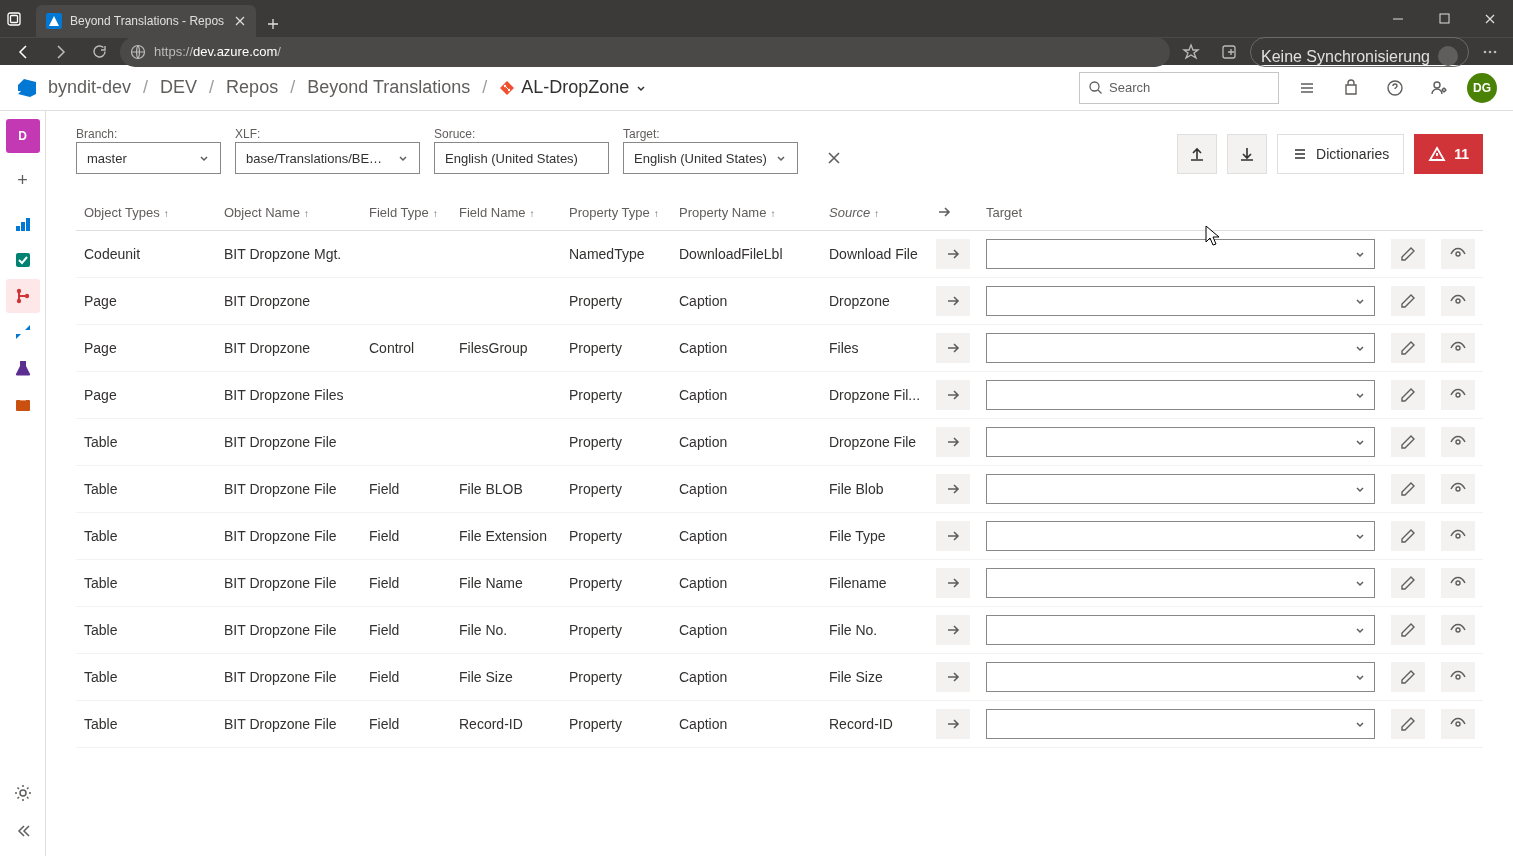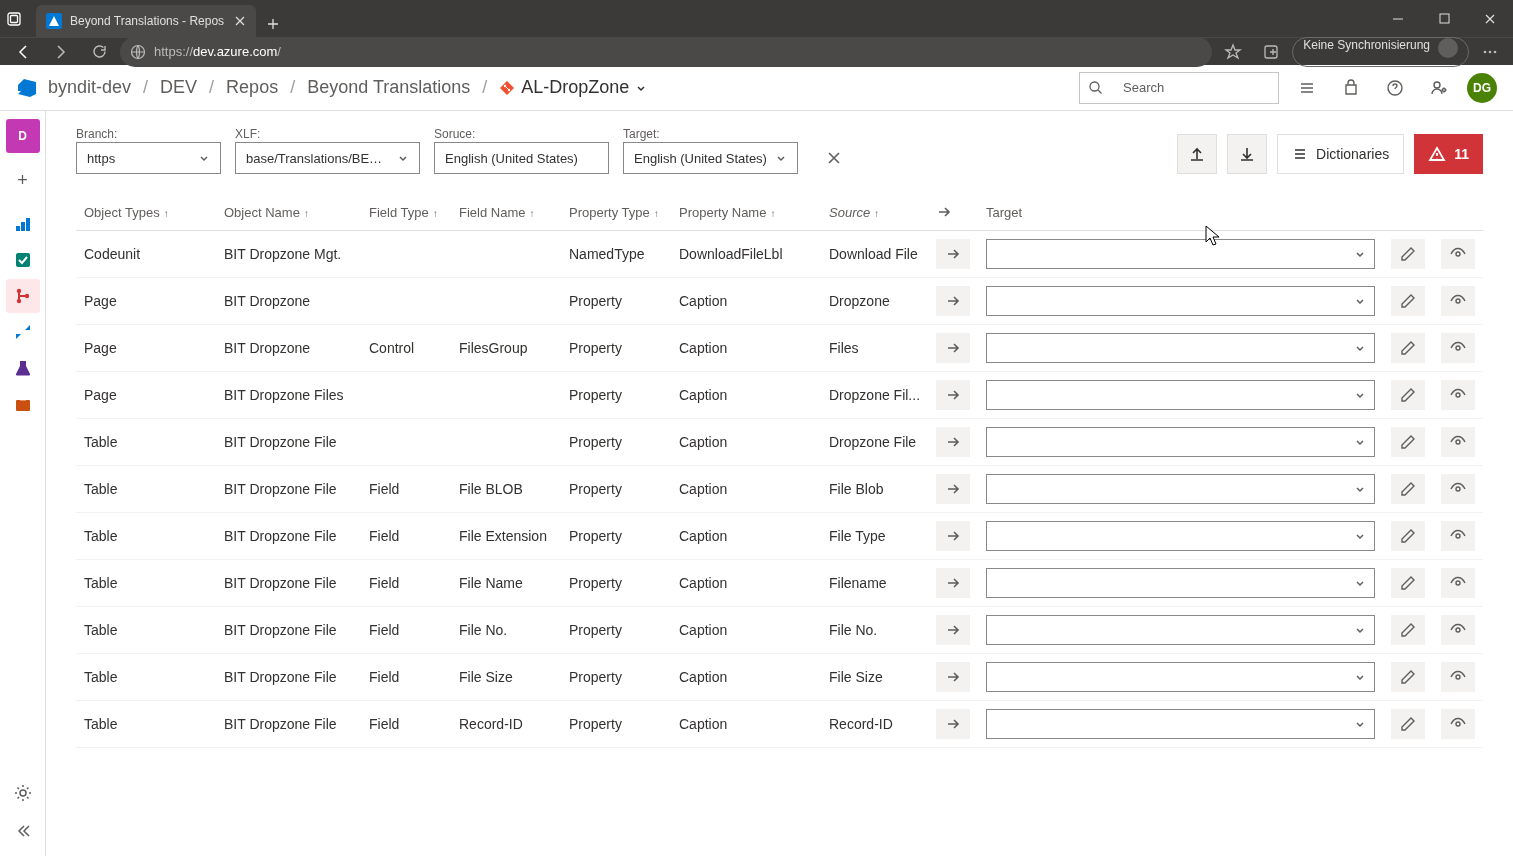--- a/index.html
+++ b/index.html
@@ -15,33 +15,33 @@
 .browser-tab .close { color: #e1dfdd; }
 .new-tab { color: #e1dfdd; padding: 0 10px; margin-bottom: 6px; }
 .window-controls { margin-left: auto; display: flex; color: #e1dfdd; }
 .window-controls div { width: 46px; height: 37px; display: flex; align-items: center; justify-content: center; }
 
 .address-row { background: #3b3a39; height: 28px; display: flex; align-items: center; padding: 0 6px; gap: 4px; border-top: 1px solid #4a4948; }
 .nav-btn { width: 34px; height: 34px; display: flex; align-items: center; justify-content: center; color: #bdbbb9; border-radius: 4px; }
 .address-bar { flex: 1; background: #4a4948; height: 30px; border-radius: 15px; display: flex; align-items: center; padding: 0 10px; color: #bdbbb9; gap: 8px; }
 .address-bar .url { color: #bdbbb9; font-size: 13px; }
 .address-bar .url strong { color: #fff; font-weight: 400; }
-.sync-pill { border: 1px solid #6b6a68; border-radius: 15px; height: 30px; display: flex; align-items: flex-start; padding: 0 10px; color: #e1dfdd; gap: 8px; font-size: 12px; }
+.sync-pill { border: 1px solid #6b6a68; border-radius: 15px; height: 30px; display: flex; align-items: flex-end; padding: 0 10px; color: #e1dfdd; gap: 8px; font-size: 16px; }
 .sync-pill .avatar-small { width: 20px; height: 20px; border-radius: 50%; background: #605e5c; }
 
 
 .azure-header { height: 46px; display: flex; align-items: center; padding: 0 16px; border-bottom: 1px solid #e1dfdd; gap: 10px; }
 .azure-logo { width: 22px; height: 22px; }
 .breadcrumbs { display: flex; align-items: center; gap: 12px; color: #605e5c; font-size: 18px; }
 .breadcrumbs a { color: #605e5c; text-decoration: none; }
 .breadcrumbs .sep { color: #a19f9d; }
 .breadcrumbs .repo { display: flex; align-items: center; gap: 6px; color: #323130; }
 .repo-icon { width: 16px; height: 16px; }
 .header-right { margin-left: auto; display: flex; align-items: center; gap: 12px; }
-.search-box { width: 200px; height: 32px; border: 1px solid #c8c6c4; display: flex; align-items: center; padding: 0 8px; gap: 20px; color: #605e5c; }
+.search-box { width: 200px; height: 32px; border: 1px solid #c8c6c4; display: flex; align-items: center; padding: 0 8px; gap: 6px; color: #605e5c; }
 .header-icon { width: 32px; height: 32px; display: flex; align-items: center; justify-content: center; color: #605e5c; }
 .user-avatar { width: 30px; height: 30px; border-radius: 50%; background: #498205; color: #fff; display: flex; align-items: center; justify-content: center; font-size: 12px; font-weight: 600; }
 
 
 .app-body { display: flex; height: calc(868px - 37px - 40px - 46px); }
 .left-rail { width: 46px; background: #fff; border-right: 1px solid #e1dfdd; display: flex; flex-direction: column; align-items: center; padding-top: 8px; gap: 2px; }
 .rail-item { width: 34px; height: 34px; display: flex; align-items: center; justify-content: center; border-radius: 3px; position: relative; }
 .rail-item.project { background: #c239b3; color: #fff; font-size: 12px; font-weight: 600; }
 .rail-item.add { color: #605e5c; font-size: 18px; }
 .rail-item.blue { color: #0078d4; }
@@ -320,21 +320,21 @@
         </div>
     </div>
   </div>
 
   <div class="main-content">
 
     <div class="filter-bar">
       <div class="filter-group">
         <span class="filter-label">Branch:</span>
         <div class="dropdown w-branch">
-          <span>https</span>
+          <span>master</span>
           <span class="chev">
               <svg width="12" height="12" viewBox="0 0 12 12" fill="none" stroke="currentColor" stroke-width="1.5">
                 <path d="M3 5 L6 8 L9 5"></path>
               </svg>
             </span>
         </div>
       </div>
       <div class="filter-group">
         <span class="filter-label">XLF:</span>
         <div class="dropdown w-xlf">

